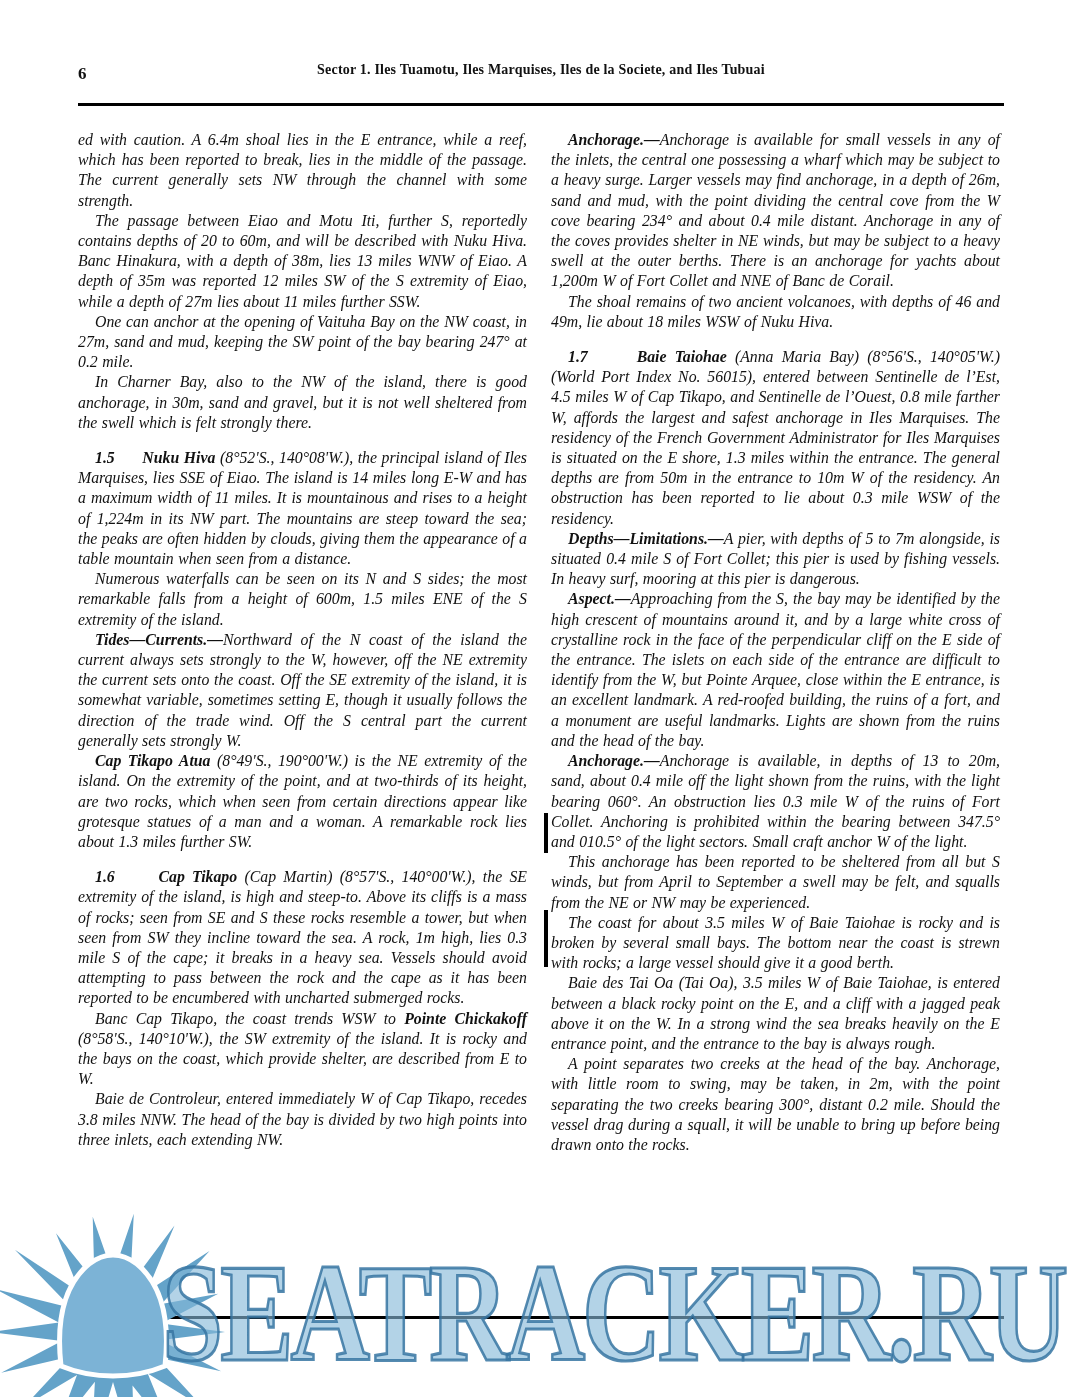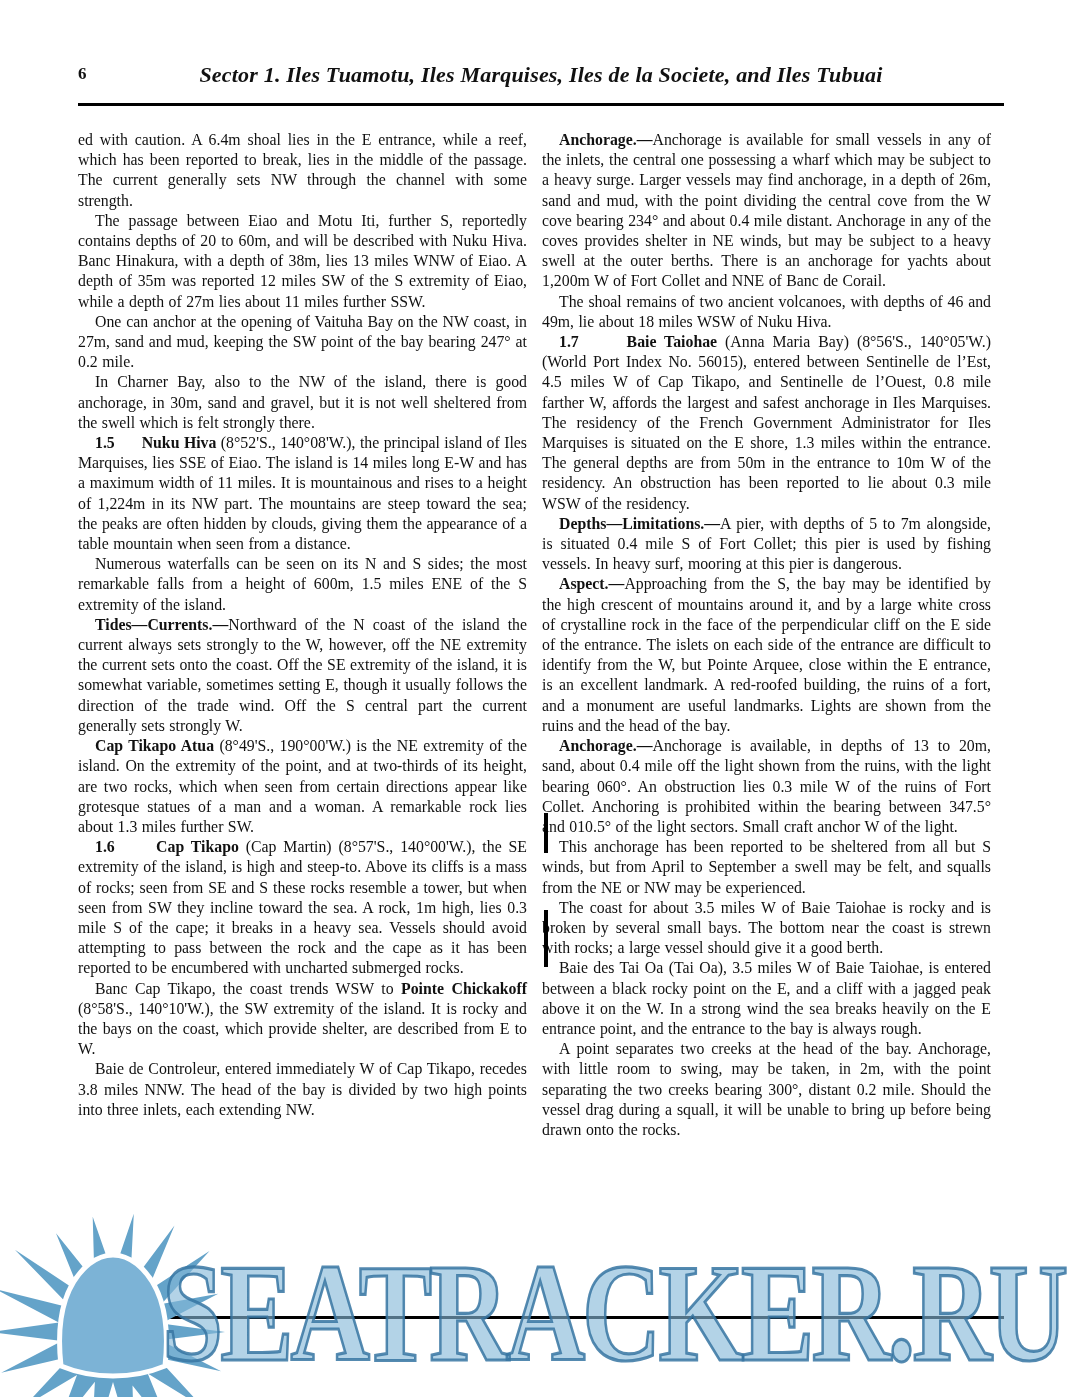--- a/index.html
+++ b/index.html
@@ -7,33 +7,33 @@
     position:relative;
     width:1080px;height:1397px;
     background:#ffffff;
     font-family:"Liberation Serif", serif;
     color:#111111;
     overflow:hidden;
   }
   
   #header{position:absolute;left:78px;top:58px;width:926px;height:34px;}
   #page-number{position:absolute;left:0;top:6px;font-size:17px;font-weight:bold;}
-  #sector-title{position:absolute;left:0;right:0;top:4px;text-align:center;font-size:22px;font-weight:bold;letter-spacing:0.2px;font-style:italic;}
+  #sector-title{position:absolute;left:0;right:0;top:4px;text-align:center;font-size:14px;font-weight:bold;letter-spacing:0.2px;}
   #header-rule{position:absolute;left:78px;top:103px;width:926px;height:3px;background:#000;}
   
-  #columns{position:absolute;left:78px;top:130px;width:926px;display:flex;gap:15px;}
+  #columns{position:absolute;left:78px;top:130px;width:926px;display:flex;gap:24px;font-style:italic;}
   .column{width:449px;}
   .para{
     margin:0;
     font-size:15.8px;line-height:20.2px;
     text-align:justify;
     word-spacing:0.5px;
   }
   .para.indent{text-indent:17px;}
-  .para.space{}
+  .para.space{margin-top:15px;}
   .para b{font-weight:bold;}
   
   .change-bar{position:absolute;width:4px;background:#000;}
   #change-bar-1{left:544px;top:813px;height:40px;}
   #change-bar-2{left:544px;top:910px;height:57px;}
   
   #footer-rule{position:absolute;left:78px;top:1316px;width:926px;height:2.5px;background:#000;}
   #publication-number{position:absolute;left:78px;top:1326px;font-size:16.5px;font-weight:bold;}
   
   #watermark-text{

